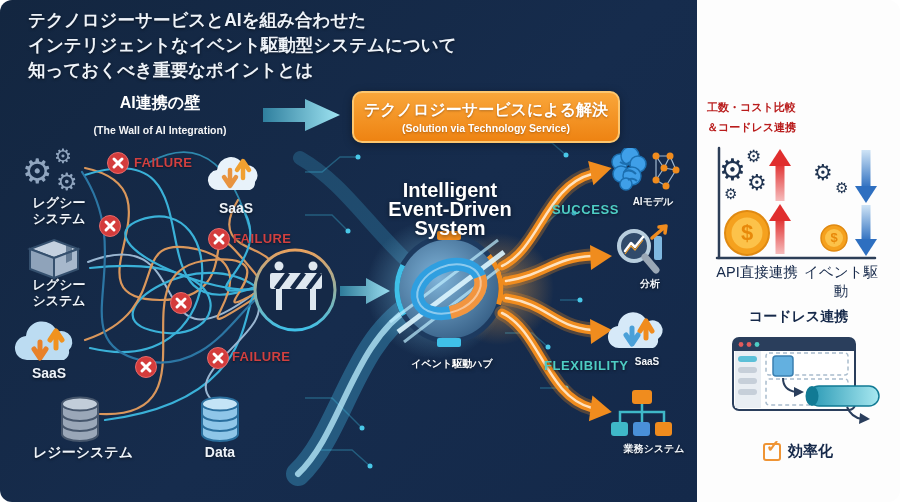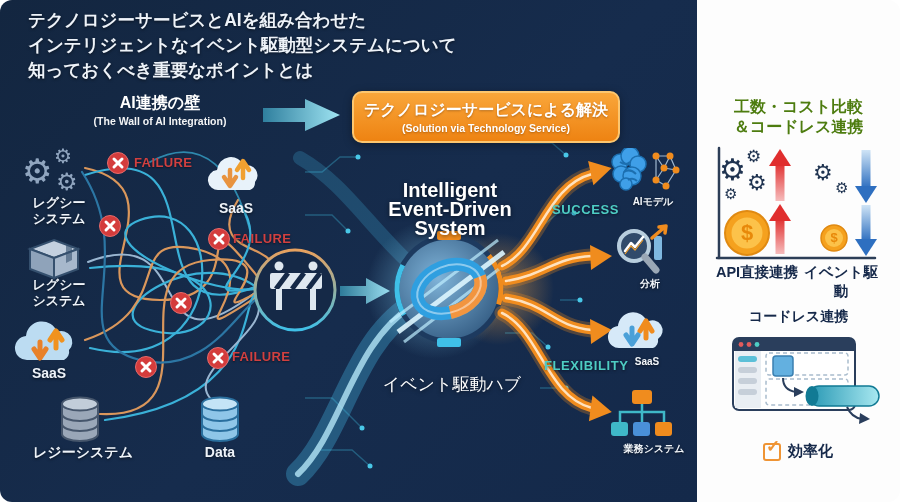--- a/index.html
+++ b/index.html
@@ -6,36 +6,36 @@
   .card{position:relative;width:900px;height:502px;border-radius:12px;overflow:hidden;background:#ffffff;}
   .abs{position:absolute;}
   .dark-panel{position:absolute;left:0;top:0;width:697px;height:502px;
     background:linear-gradient(135deg,#132640 0%,#162c4d 55%,#14294a 100%);}
   .white-panel{position:absolute;left:697px;top:0;width:203px;height:502px;background:#fdfdfd;}
   svg{display:block;}
   
   .main-title{left:28px;top:8px;width:470px;color:#eef3f9;font-size:17.5px;font-weight:bold;line-height:25px;text-shadow:0 1px 3px rgba(0,0,0,.55);}
   .prob-head{left:50px;top:93px;width:220px;text-align:center;color:#ffffff;}
   .prob-head .t{font-size:16px;font-weight:bold;}
-  .prob-head .s{font-size:10.5px;font-weight:bold;opacity:.95;margin-top:1px;}
+  .prob-head .s{font-size:10.5px;font-weight:bold;opacity:.95;margin-top:10px;}
   .sol-box{left:352px;top:91px;width:264px;height:48px;border-radius:10px;
     background:linear-gradient(180deg,#f9a63a,#ee8312);border:2px solid #fcc66f;
     box-shadow:0 2px 8px rgba(0,0,0,.35);display:flex;flex-direction:column;justify-content:center;text-align:center;color:#fff;}
   .sol-box .t{font-size:16px;font-weight:bold;text-shadow:0 1px 2px rgba(120,60,0,.5);}
   .sol-box .s{font-size:10.5px;font-weight:bold;margin-top:1px;text-shadow:0 1px 2px rgba(120,60,0,.5);}
   .src-label{color:#eef3f9;font-weight:bold;font-size:13px;line-height:1.2;text-align:center;text-shadow:0 1px 3px rgba(0,0,0,.6);}
   .src-label.big{font-size:14px;}
   .failure{color:#d14040;font-weight:bold;font-size:13px;letter-spacing:.4px;text-shadow:0 1px 2px rgba(0,0,0,.5);}
   .sys-title{left:360px;top:181px;width:180px;text-align:center;color:#ffffff;font-weight:bold;font-size:20px;line-height:19px;text-shadow:0 1px 4px rgba(0,0,0,.6);}
-  .hub-label{left:372px;top:357px;width:160px;text-align:center;color:#ffffff;font-weight:normal;font-size:17px;text-shadow:0 1px 4px rgba(0,0,0,.6);margin-top:16px;}
+  .hub-label{left:372px;top:357px;width:160px;text-align:center;color:#ffffff;font-weight:bold;font-size:10px;text-shadow:0 1px 4px rgba(0,0,0,.6);}
   .kw{color:#4ecdc4;font-weight:bold;font-size:13px;letter-spacing:.6px;text-shadow:0 1px 3px rgba(0,0,0,.5);}
   .tgt-label{color:#f2f6fa;font-weight:bold;font-size:10px;text-align:center;text-shadow:0 1px 3px rgba(0,0,0,.6);margin-left:8px;}
   
-  .wp-title{left:10px;top:97px;width:183px;text-align:center;color:#4d7c0f;font-size:16px;font-weight:bold;line-height:20px;}
-  .method-label{color:#16294a;font-size:14.5px;font-weight:bold;text-align:center;}
+  .wp-title{left:10px;top:97px;width:183px;color:#b91c1c;font-size:11px;font-weight:bold;line-height:20px;}
+  .method-label{color:#16294a;font-size:14.5px;font-weight:normal;text-align:center;}
   .coin-sym{color:#e8890a;font-weight:bold;text-align:center;}
   .codeless-title{left:10px;top:308px;width:183px;text-align:center;color:#16294a;font-size:14px;font-weight:bold;}
   .pipes-caption{left:10px;top:422px;width:183px;text-align:center;color:#16294a;font-size:15px;font-weight:bold;}
   .check-row{left:66px;top:442px;display:flex;align-items:center;gap:7px;}
   .checkbox{width:14px;height:14px;border:2.5px solid #ef9434;border-radius:3px;position:relative;}
   .checkbox .tick{position:absolute;left:1px;top:-9px;color:#ef9434;font-size:17px;font-weight:bold;}
   .check-label{color:#16294a;font-size:15px;font-weight:bold;}
   .gear{position:absolute;color:#1f3350;line-height:1;}
   .gear.slate{color:#90a5bf;}
 </style>

